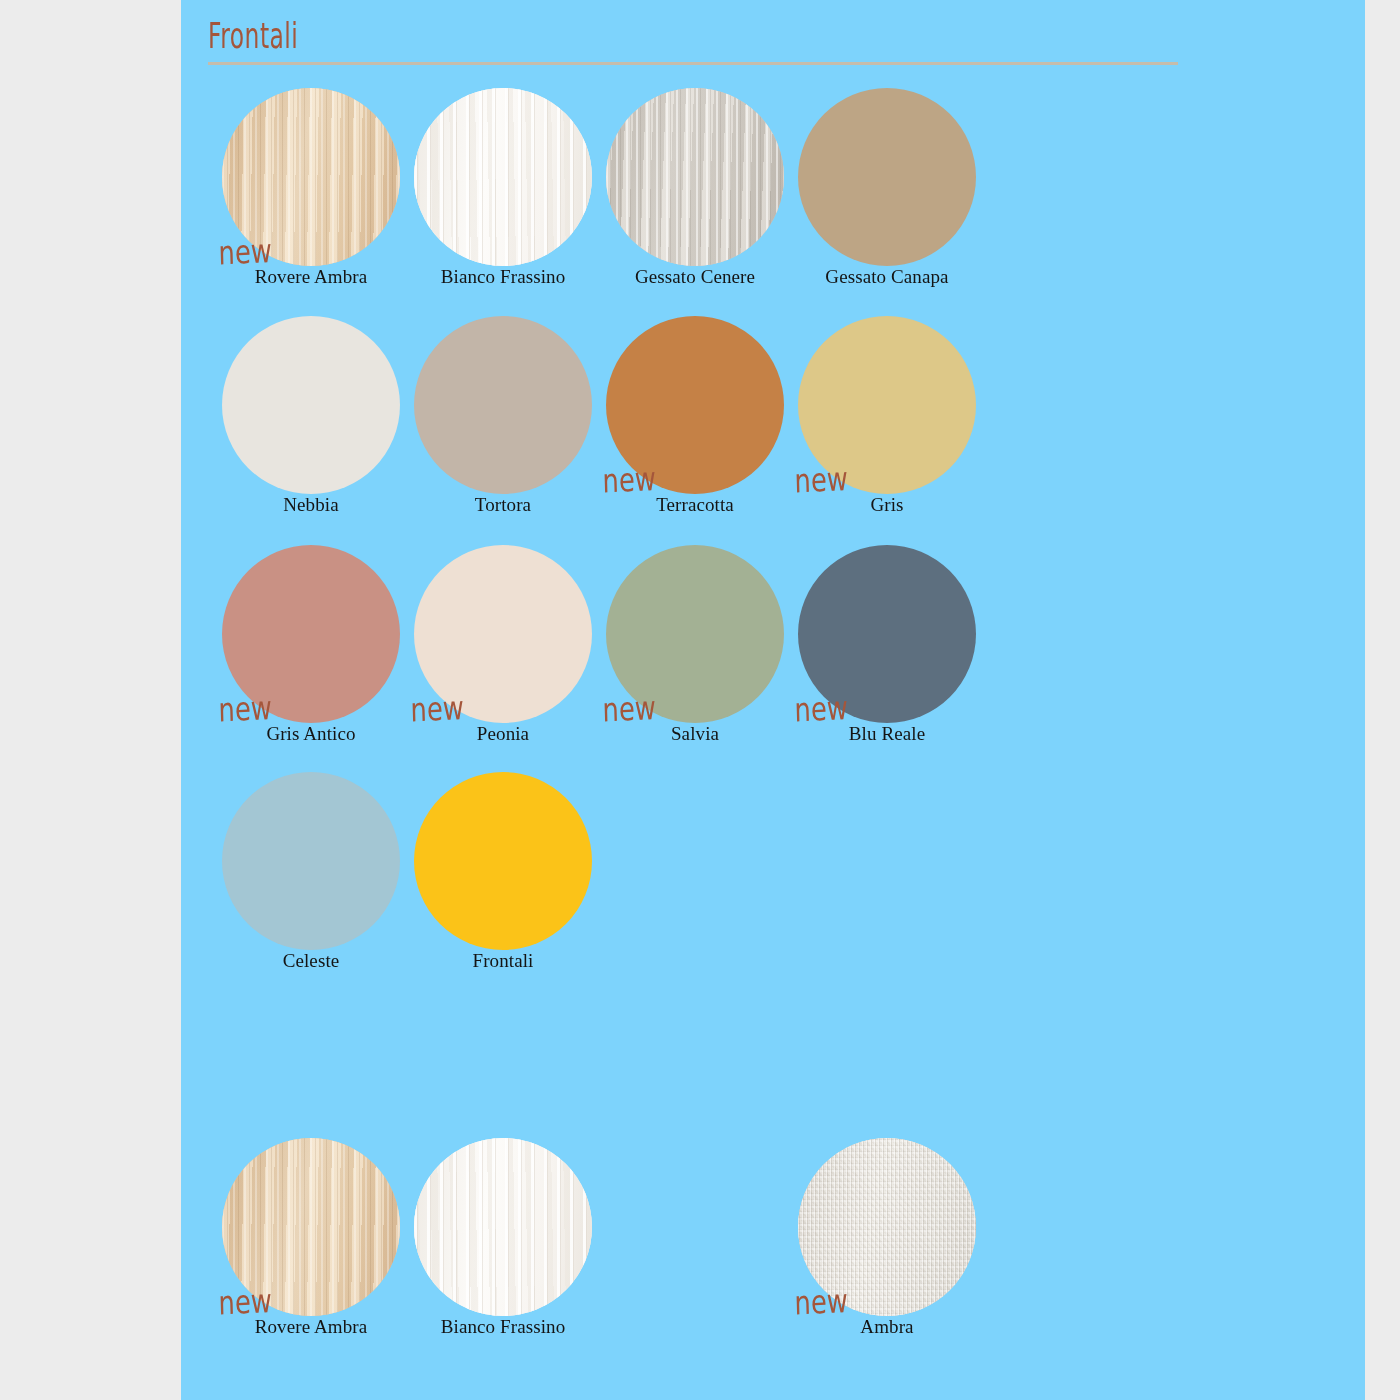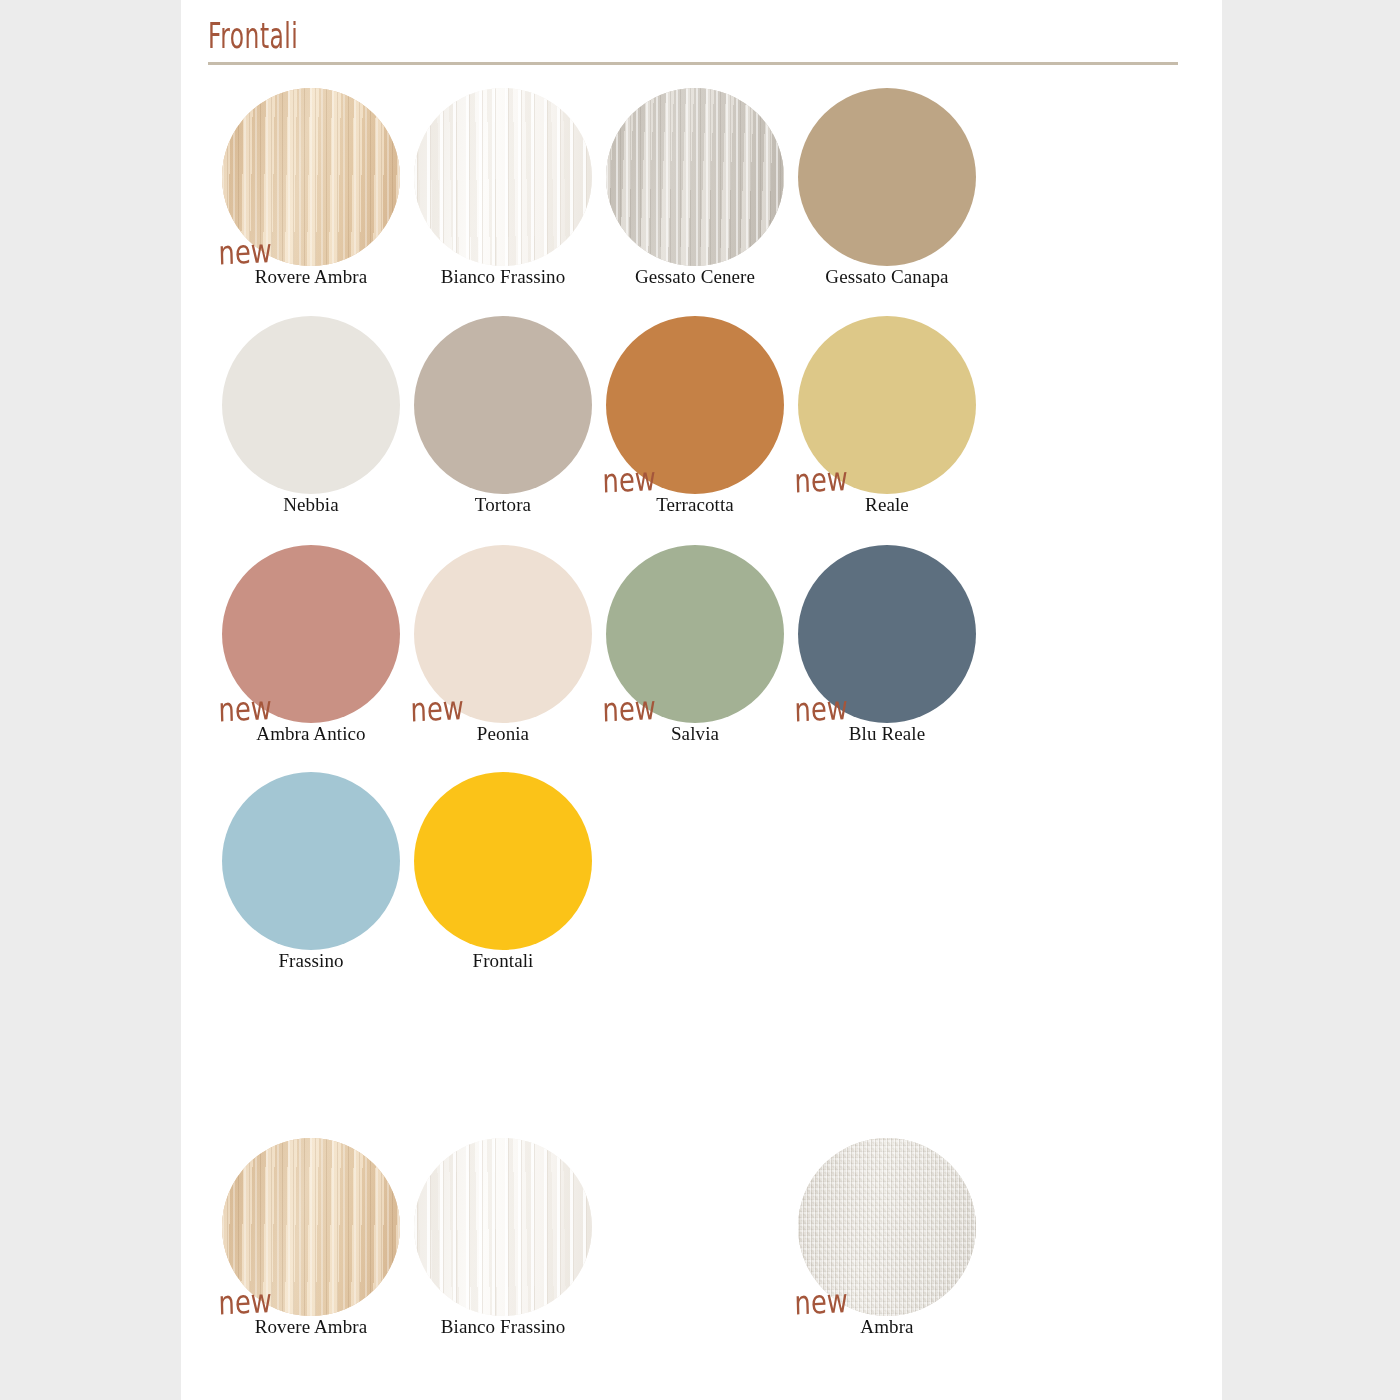--- a/index.html
+++ b/index.html
@@ -12,23 +12,23 @@
     height: 1400px;
     font-family: "Liberation Sans", sans-serif;
     overflow: hidden;
   }
 
   
   .page {
     position: absolute;
     left: 181px;
     top: 0;
-    width: 1041px;
+    width: 1184px;
     height: 1400px;
-    background: #ffffff;
+    background: #7dd3fc;
   }
 
   
   .section { position: absolute; }
 
   .section-title {
     font-family: "DejaVu Sans", sans-serif;
     font-size: 30px;
     font-weight: 400;
     color: #a4563b;
@@ -220,29 +220,29 @@
       <div class="new-badge">new</div>
     </div>
     <div class="swatch-label">Terracotta</div>
   </div>
 
   <div class="swatch" style="left:610px; top:316px;">
     <div class="swatch-wrap">
       <div class="disc" style="background:#ddc888"></div>
       <div class="new-badge">new</div>
     </div>
-    <div class="swatch-label">Reale</div>
+    <div class="swatch-label">Gris</div>
   </div>
 
   <div class="swatch" style="left:34px; top:545px;">
     <div class="swatch-wrap">
       <div class="disc" style="background:#c99184"></div>
       <div class="new-badge">new</div>
     </div>
-    <div class="swatch-label">Ambra Antico</div>
+    <div class="swatch-label">Gris Antico</div>
   </div>
 
   <div class="swatch" style="left:226px; top:545px;">
     <div class="swatch-wrap">
       <div class="disc" style="background:#eee0d3"></div>
       <div class="new-badge">new</div>
     </div>
     <div class="swatch-label">Peonia</div>
   </div>
 
@@ -259,21 +259,21 @@
       <div class="disc" style="background:#5d6f7f"></div>
       <div class="new-badge">new</div>
     </div>
     <div class="swatch-label">Blu Reale</div>
   </div>
 
   <div class="swatch" style="left:34px; top:772px;">
     <div class="swatch-wrap">
       <div class="disc" style="background:#a3c6d3"></div>
     </div>
-    <div class="swatch-label">Frassino</div>
+    <div class="swatch-label">Celeste</div>
   </div>
 
   <div class="swatch" style="left:226px; top:772px;">
     <div class="swatch-wrap">
       <div class="disc" style="background:#fbc318"></div>
     </div>
     <div class="swatch-label">Frontali</div>
   </div>
 
 

